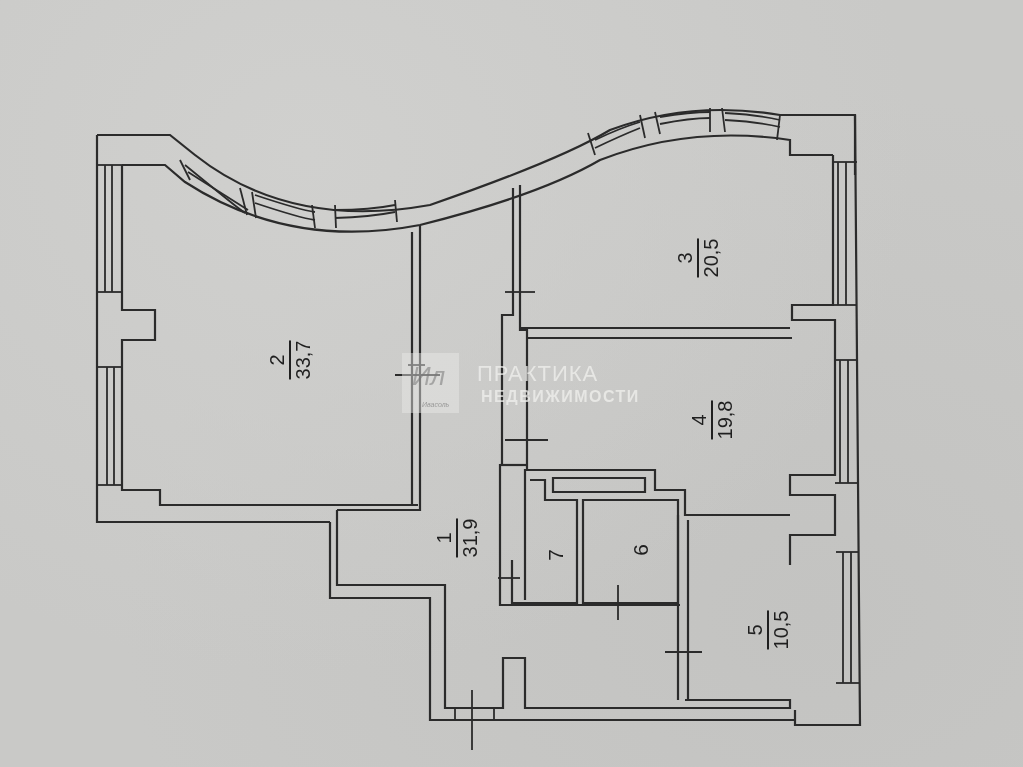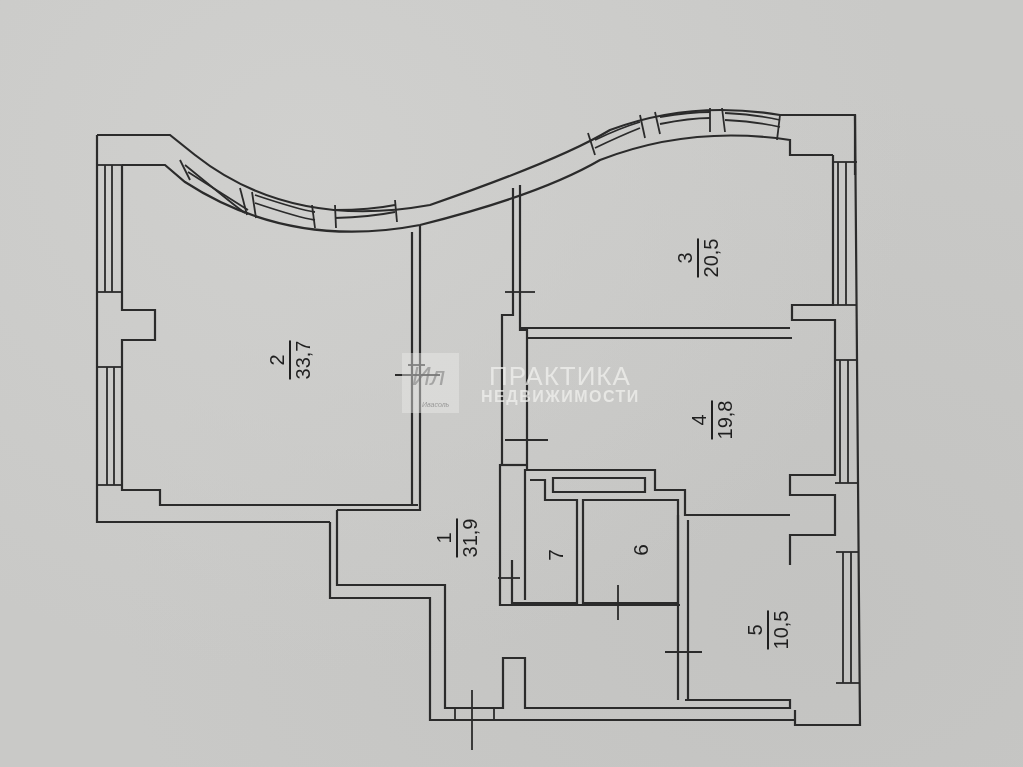--- a/index.html
+++ b/index.html
@@ -31,22 +31,22 @@
   .label .num { padding-bottom: 2px; }
   .label .area { border-top: 2px solid #1f1f1f; padding-top: 2px; }
   .label.single { font-size: 21px; }
   .wm-logo {
     position: absolute; left: 402px; top: 353px; width: 57px; height: 60px;
     background: rgba(235,235,233,0.45);
   }
   .wm-logo .glyph { position: absolute; left: 10px; top: 8px; color: rgba(120,120,120,0.55); font-size: 26px; font-style: italic; }
   .wm-logo .sub { position: absolute; left: 20px; bottom: 5px; color: rgba(110,110,110,0.6); font-size: 7px; font-style: italic; }
   .wm-title {
-    position: absolute; left: 489px; top: 361px;
-    color: rgba(240,240,238,0.75); font-size: 26px; letter-spacing: 1px;
+    position: absolute; left: 477px; top: 361px;
+    color: rgba(240,240,238,0.75); font-size: 22px; letter-spacing: 1px;
   }
   .wm-sub {
     position: absolute; left: 481px; top: 388px;
     color: rgba(240,240,238,0.75); font-size: 16px; letter-spacing: 1.5px; font-weight: bold;
   }
 </style>
 </head>
 <body>
 
 <div class="paper"></div>

